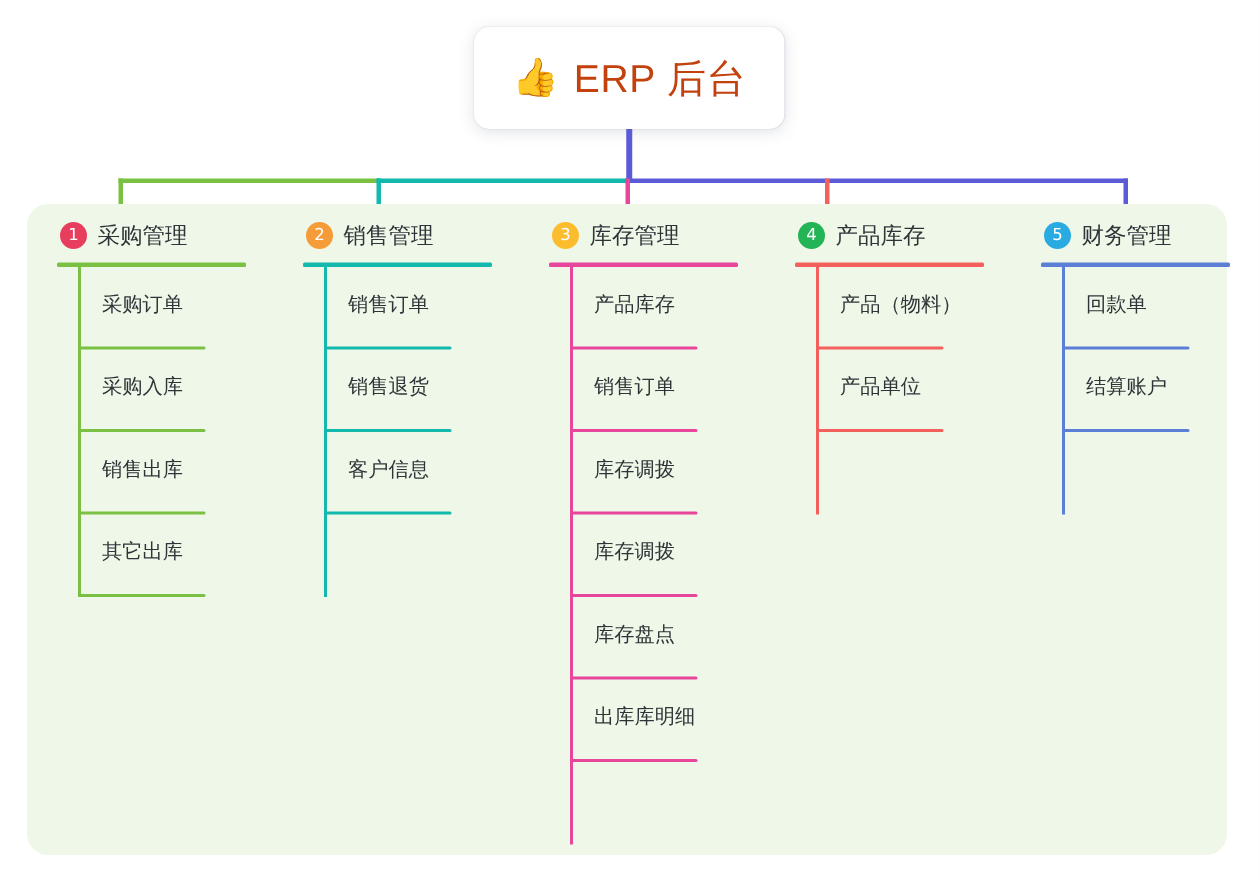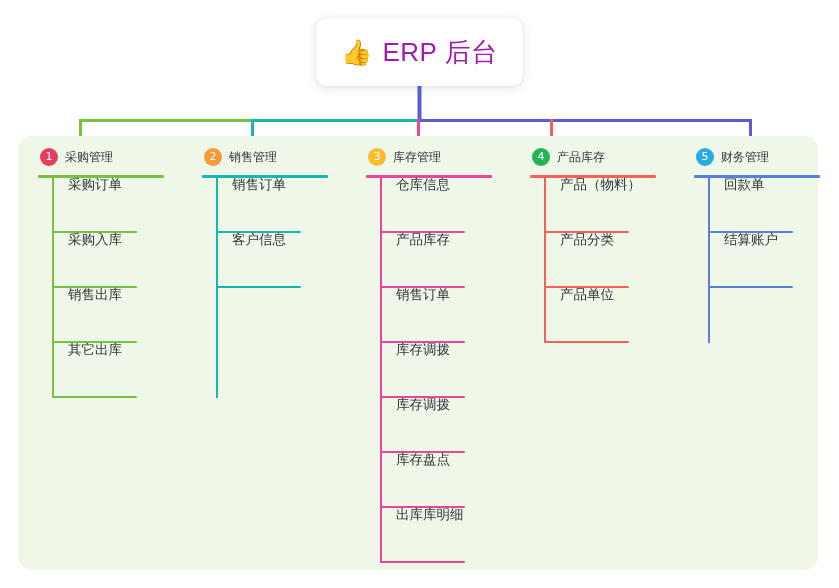--- a/index.html
+++ b/index.html
@@ -35,21 +35,21 @@
     gap: 10px;
     box-sizing: border-box;
   }
   #root-node .thumb {
     font-size: 25px;
     line-height: 1;
     color: #F5B33C;
   }
   #root-node .root-label {
     font-size: 26px;
-    color: #a21caf;
+    color: #c2410c;
     letter-spacing: 0.5px;
     white-space: nowrap;
   }
 
   
   #connectors {
     position: absolute;
     left: 0;
     top: 0;
     width: 839px;
@@ -96,21 +96,21 @@
     border-radius: 50%;
     color: #ffffff;
     font-size: 11px;
     line-height: 18px;
     text-align: center;
     flex: 0 0 18px;
     margin-right: 7px;
     font-family: "DejaVu Sans", sans-serif;
   }
   .col-title {
-    font-size: 12px;
+    font-size: 15px;
     color: #2f3438;
     white-space: nowrap;
   }
   .head-rule {
     position: absolute;
     left: 20px;
     bottom: 0;
     height: 3px;
     width: 126px;
     border-radius: 1px;
@@ -125,21 +125,21 @@
     position: absolute;
     left: 34px;
     top: 0;
     width: 2px;
   }
   .item {
     position: relative;
     height: 55px;
     box-sizing: border-box;
     display: flex;
-    align-items: flex-start;
+    align-items: center;
     padding-left: 50px;
     padding-bottom: 5px;
   }
   .item-label {
     font-size: 13.5px;
     color: #2f3438;
     white-space: nowrap;
     line-height: 1.1;
   }
   .item-rule {
@@ -215,39 +215,39 @@
         <span class="col-title">销售管理</span>
         <span class="head-rule" style="background: rgb(18, 185, 172);"></span>
       </div>
       <div class="items">
         <span class="spine" style="background: rgb(18, 185, 172); height: 220px;"></span>
         <div class="item">
           <span class="item-label">销售订单</span>
           <span class="item-rule" style="background: rgb(18, 185, 172);"></span>
         </div>
         <div class="item">
+          <span class="item-label">销售退货</span>
+          <span class="item-rule" style="background: rgb(18, 185, 172);"></span>
+        </div>
+        <div class="item">
           <span class="item-label">客户信息</span>
           <span class="item-rule" style="background: rgb(18, 185, 172);"></span>
         </div>
       </div>
     </div>
 
     <div class="column">
       <div class="col-head">
         <span class="badge" style="background: rgb(251, 189, 46);">3</span>
         <span class="col-title">库存管理</span>
         <span class="head-rule" style="background: rgb(232, 70, 155);"></span>
       </div>
       <div class="items">
         <span class="spine" style="background: rgb(232, 70, 155); height: 385px;"></span>
         <div class="item">
-          <span class="item-label">仓库信息</span>
-          <span class="item-rule" style="background: rgb(232, 70, 155);"></span>
-        </div>
-        <div class="item">
           <span class="item-label">产品库存</span>
           <span class="item-rule" style="background: rgb(232, 70, 155);"></span>
         </div>
         <div class="item">
           <span class="item-label">销售订单</span>
           <span class="item-rule" style="background: rgb(232, 70, 155);"></span>
         </div>
         <div class="item">
           <span class="item-label">库存调拨</span>
           <span class="item-rule" style="background: rgb(232, 70, 155);"></span>
@@ -273,24 +273,20 @@
         <span class="col-title">产品库存</span>
         <span class="head-rule" style="background: rgb(244, 97, 92);"></span>
       </div>
       <div class="items">
         <span class="spine" style="background: rgb(244, 97, 92); height: 165px;"></span>
         <div class="item">
           <span class="item-label">产品（物料）</span>
           <span class="item-rule" style="background: rgb(244, 97, 92);"></span>
         </div>
         <div class="item">
-          <span class="item-label">产品分类</span>
-          <span class="item-rule" style="background: rgb(244, 97, 92);"></span>
-        </div>
-        <div class="item">
           <span class="item-label">产品单位</span>
           <span class="item-rule" style="background: rgb(244, 97, 92);"></span>
         </div>
       </div>
     </div>
 
     <div class="column">
       <div class="col-head">
         <span class="badge" style="background: rgb(41, 171, 226);">5</span>
         <span class="col-title">财务管理</span>

